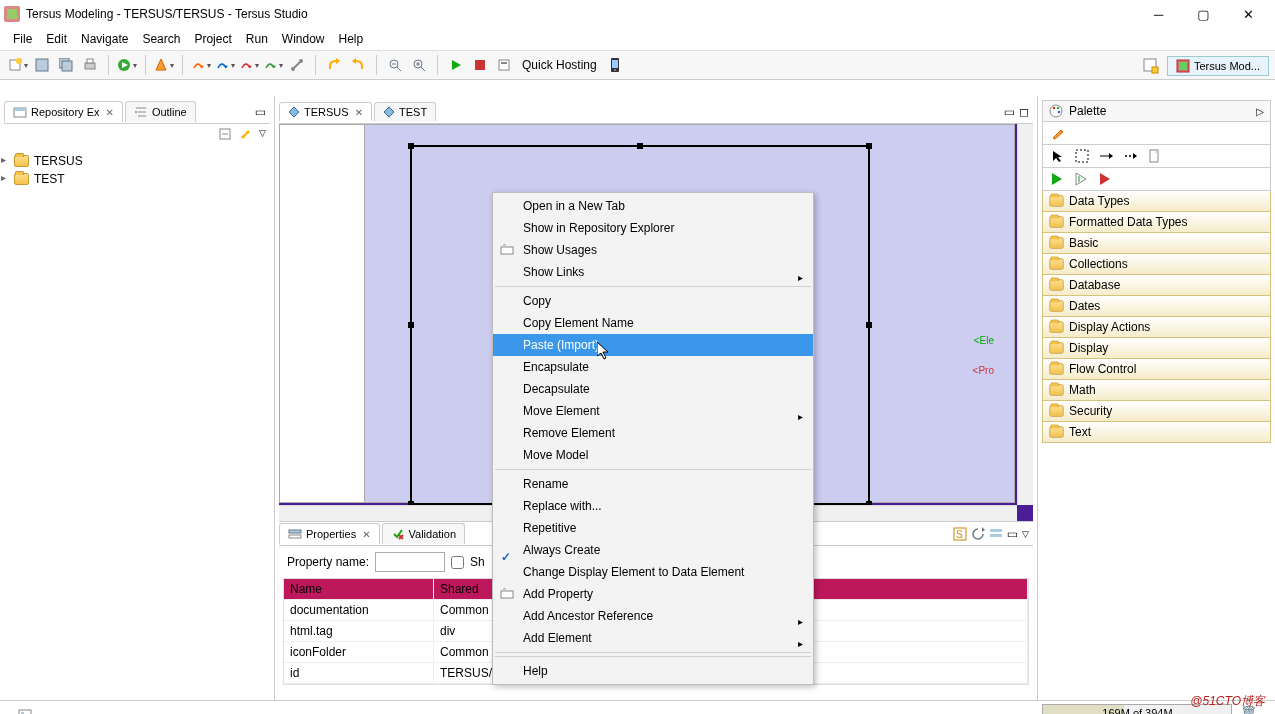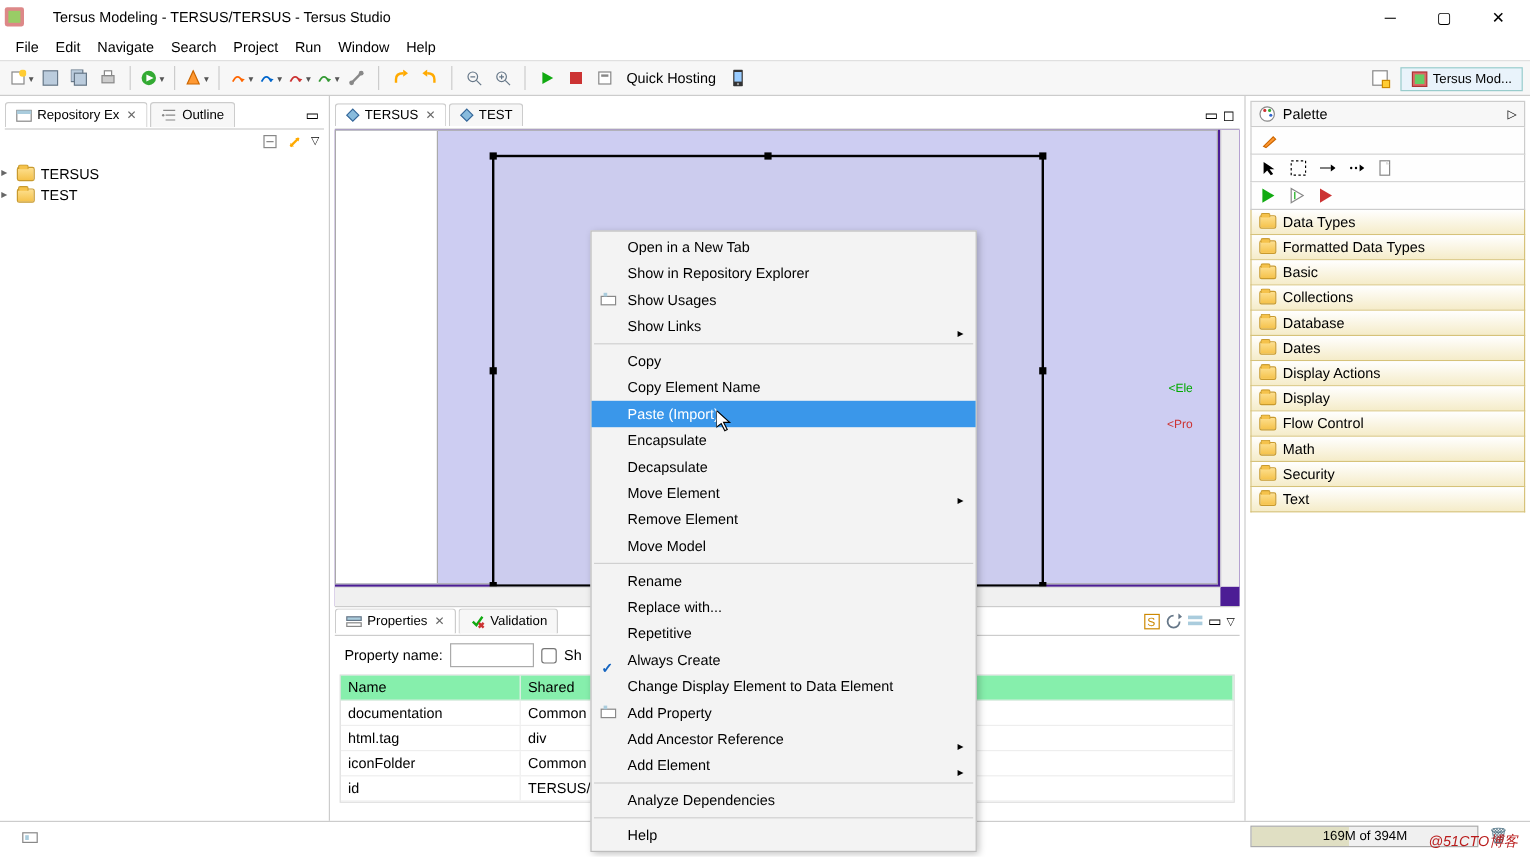--- a/index.html
+++ b/index.html
@@ -1,29 +1,29 @@
 <!DOCTYPE html>
 <html><head>
 <meta charset="utf-8">
 <style>
   * { box-sizing: border-box; margin: 0; padding: 0; }
   body { font-family: "Segoe UI", Tahoma, sans-serif; font-size: 12px; color: #000; background: #fff; overflow: hidden; width: 1275px; height: 714px; position: relative; }
   .titlebar { display: flex; align-items: center; height: 28px; padding: 0 4px; }
   .titlebar .icon { width: 16px; height: 16px; margin-right: 6px; background: #d88; border-radius: 2px; position: relative; }
   .titlebar .icon:before { content:""; position:absolute; width:10px; height:10px; background:#9c6; top:3px; left:3px;}
-  .title-text { flex: 0 0 auto; margin-left: 18px; }
+  .title-text { flex: 0 0 auto; }
   .winbtns { margin-left: auto; display: flex; }
   .winbtn { width: 45px; height: 28px; display: flex; align-items: center; justify-content: center; font-family: sans-serif; font-size: 13px; }
   .menubar { display: flex; padding: 2px 6px; height: 22px; align-items: center; }
   .menubar .menu-item { padding: 2px 7px; }
   .toolbar { display: flex; align-items: center; height: 30px; padding: 2px 6px; border-top: 1px solid #e0e0e0; border-bottom: 1px solid #ccc; background: #f7f7f7; }
   .tbtn { width: 22px; height: 22px; margin: 0 1px; display:flex; align-items:center; justify-content:center; border-radius:2px;}
   .tsep { width: 1px; height: 20px; background: #ccc; margin: 0 6px; }
   .tdrop:after { content:"▾"; font-size:8px; margin-left:2px; color:#555;}
-  .workbench { display: flex; height: 604px; }
+  .workbench { display: flex; height: 604px; margin-top: 16px; }
   .leftcol { width: 275px; border-right: 1px solid #ccc; display:flex; flex-direction:column; padding:4px;}
   .centercol { flex: 1; display:flex; flex-direction:column; padding:4px;}
   .rightcol { width: 238px; border-left: 1px solid #ccc; display:flex; flex-direction:column; padding:4px;}
   .tabbar { display:flex; align-items:center; height:24px; border-bottom: 1px solid #ccc; }
   .tab { display:flex; align-items:center; padding: 3px 8px; border:1px solid #ccc; border-bottom:none; background:#f7f7f7; margin-right:2px; font-size:11px; border-radius: 3px 3px 0 0;}
   .tab.active { background:#fff; }
   .tab .close { margin-left:6px; font-size:10px; color:#666;}
   .view-actions { margin-left:auto; display:flex; align-items:center; gap:4px; padding-right:4px;}
   .treebody { flex:1; padding: 6px; }
   .treeitem { display:flex; align-items:center; padding:2px 4px; }
@@ -37,21 +37,21 @@
   .purple-inner { position:absolute; left:130px; top:20px; width:460px; height:360px; background:#ccccee; border:2px solid #000;}
   .sel-handle { position:absolute; width:6px; height:6px; background:#000;}
   .scroll-v { position:absolute; right:0; top:0; bottom:16px; width:16px; background:#f0f0f0; border-left:1px solid #ddd;}
   .scroll-h { position:absolute; left:0; right:16px; bottom:0; height:16px; background:#f0f0f0; border-top:1px solid #ddd;}
   .badge { position:absolute; right:20px; font-size:10px; color:#0a0; }
   .bottom-views { height: 175px; border-top:1px solid #ccc; display:flex; flex-direction:column; }
   .prop-row { display:flex; align-items:center; padding:6px 8px; gap:6px;}
   .prop-row input[type=text] { border:1px solid #aaa; width:70px; height:20px; padding:0 4px;}
   .table { border:1px solid #ddd; margin:0 4px; }
   .trow { display:flex; border-bottom:1px solid #eee; }
-  .thead { background:#86efac; font-weight:normal; }
+  .thead { background:#be185d; font-weight:normal; }
   .tcell { padding:3px 6px; border-right:1px solid #eee; }
   .tc1 { width:150px;} .tc2 { flex:1;}
   .palette-head { display:flex; align-items:center; padding:3px 6px; border:1px solid #ccc; background:#f7f7f7;}
   .palette-row { display:flex; align-items:center; gap:10px; padding:4px 8px; border:1px solid #ccc; border-top:none; background:#fefefe;}
   .drawer { display:flex; align-items:center; padding:3px 6px; border:1px solid #d6c27a; border-top:none; background: linear-gradient(#fff,#f5ecc9); }
   .drawer .folder-icon { transform: scale(0.95);}
   .contextmenu { position:absolute; left:492px; top:192px; width:322px; background:#f3f3f3; border:1px solid #bdbdbd; box-shadow: 2px 2px 6px rgba(0,0,0,0.25); padding:2px 0;}
   .cm-item { display:flex; align-items:center; height:22px; padding: 0 42px 0 30px; position:relative;}
   .cm-item.highlight { background:#3a97ea; color:#fff; }
   .cm-sep { height:1px; background:#d0d0d0; margin:3px 2px;}
@@ -611,23 +611,20 @@
     </div>
     <div class="cm-item">
       <span>Add Ancestor Reference</span>
       <span class="sub"></span>
     </div>
     <div class="cm-item">
       <span>Add Element</span>
       <span class="sub"></span>
     </div>
     <div class="cm-sep"></div>
-    <div class="cm-item">
-      <span>Analyze Dependencies</span>
-    </div>
     <div class="cm-sep"></div>
     <div class="cm-item">
       <span>Help</span>
     </div>
   </div>
 
 <div class="cursor">
   <svg width="16" height="20">
       <polygon points="0,0 0,14 4,11 7,17 9,16 6,10 11,10" fill="#fff" stroke="#000"></polygon>
     </svg>

